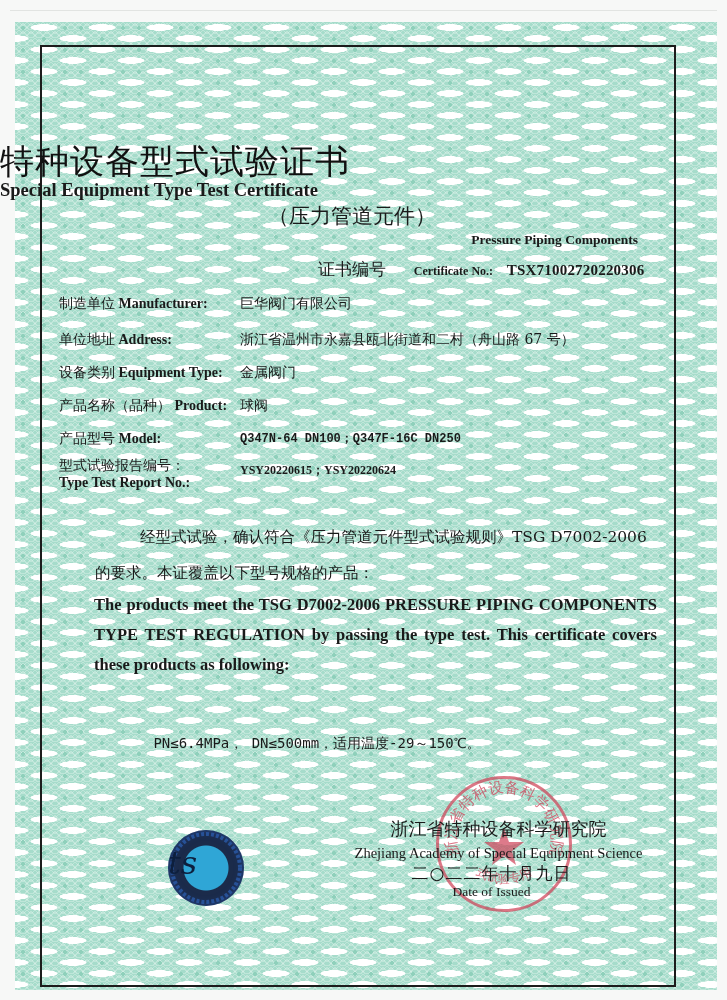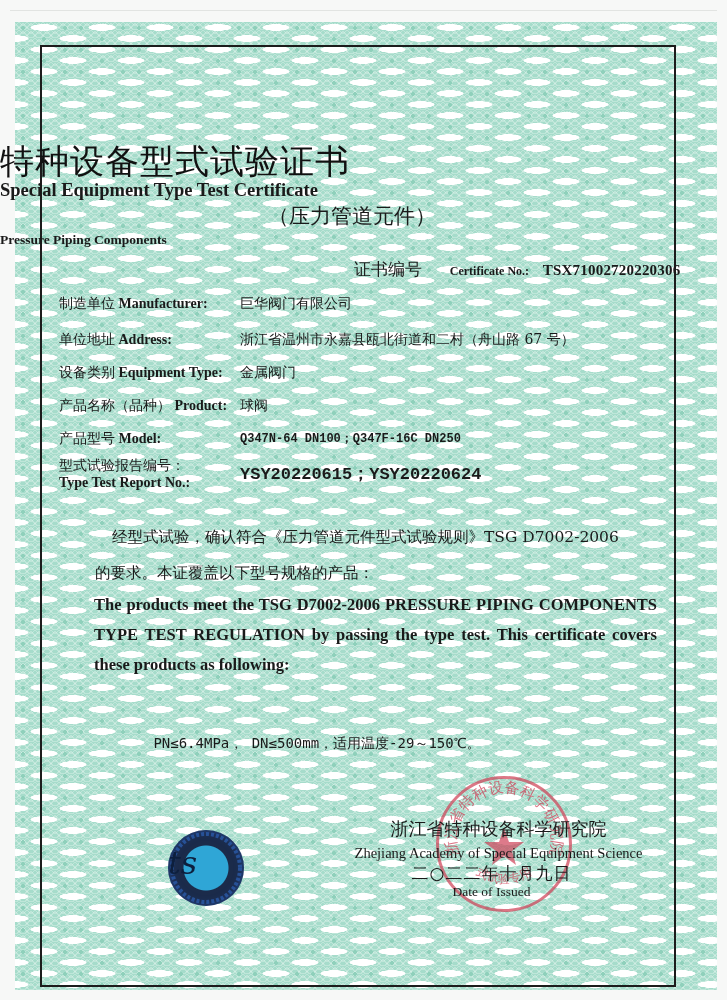--- a/index.html
+++ b/index.html
@@ -35,34 +35,34 @@
     }
     .title-en {
       left: 0; width: 727px; top: 180px; text-align: left;
       font-size: 18.5px; font-weight: bold;
     }
     .subtitle-cn {
       left: 0; width: 656px; top: 202px; text-align: center;
       font-family: "DejaVu Serif", serif; font-size: 21px; margin-left: 24px;
     }
     .subtitle-en {
-      left: 0; width: 638px; top: 232px; text-align: left;
+      left: 0; width: 638px; top: 232px; text-align: right;
       font-size: 13.5px; font-weight: bold;
     }
     .certno { top: 258px; left: 318px; font-size: 15px; }
-    .certno .cn { font-family: "DejaVu Serif", serif; font-size: 17px; margin-left: 36px; }
+    .certno .cn { font-family: "DejaVu Serif", serif; font-size: 17px; }
     .certno .lbl { font-size: 12px; font-weight: bold; margin-left: 24px; }
     .certno .val { font-size: 15px; font-weight: bold; margin-left: 10px; letter-spacing: 0.2px; }
 
     .field-label { left: 59px; font-size: 14px; font-weight: bold; }
     .field-label .cn { font-family: "DejaVu Serif", serif; font-weight: normal; font-size: 14px; text-align: right; }
     .field-value { left: 240px; font-size: 14px; }
     .field-value.cnv { font-family: "DejaVu Serif", serif; }
     .field-value.bold { font-weight: bold; font-family: Liberation Mono, monospace; font-size: 12px; }
-    .field-value.big { font-weight: bold; font-size: 17px; font-family: Liberation Mono, monospace; }
+    .field-value.big { font-weight: bold; font-size: 12px; }
 
     .para-cn {
       left: 95px; width: 565px; font-family: "DejaVu Serif", serif; font-size: 15.5px;
     }
     .para-en {
       left: 94px; width: 563px; font-size: 16.5px; font-weight: bold; white-space: normal;
       line-height: 30px; text-align: justify; text-align-last: left;
     }
     .spec {
       left: 0; width: 634px; top: 735px; text-align: center;
@@ -139,21 +139,21 @@
   <span>Model:</span>
 </div>
 <div class="abs field-value bold" style="top:430px">Q347N-64 DN100；Q347F-16C DN250</div>
 
 <div class="abs field-label" style="top:457px">
   <span class="cn">型式试验报告编号：</span>
 </div>
 <div class="abs field-label" style="top:475px">Type Test Report No.:</div>
 <div class="abs field-value big" style="top:462px">YSY20220615；YSY20220624</div>
 
-<div class="abs para-cn" style="top:527px; left:112px">经型式试验，确认符合《压力管道元件型式试验规则》TSG D7002-2006</div>
+<div class="abs para-cn" style="top:527px; left:140px">经型式试验，确认符合《压力管道元件型式试验规则》TSG D7002-2006</div>
 <div class="abs para-cn" style="top:563px">的要求。本证覆盖以下型号规格的产品：</div>
 <div class="abs para-en" style="top:590px">The products meet the TSG D7002-2006 PRESSURE PIPING COMPONENTS TYPE TEST REGULATION by passing the type test. This certificate covers these products as following:</div>
 
 <div class="abs spec">PN≤6.4MPa， DN≤500mm，适用温度-29～150℃。</div>
 
 <div class="hologram">
   <svg class="ring" width="76" height="76" viewBox="0 0 76 76">
     <circle cx="38" cy="38" r="34" fill="none" stroke="#2a5aa8" stroke-width="4" stroke-dasharray="3 2" opacity="0.8"></circle>
   </svg>
   <div class="glyph">ts</div>

